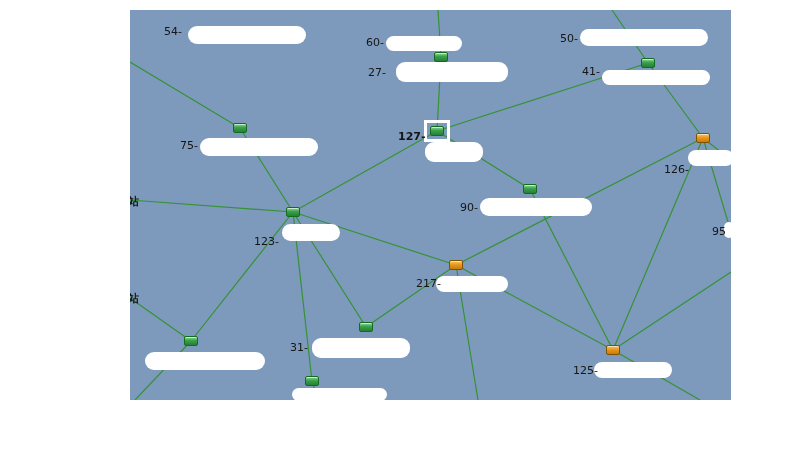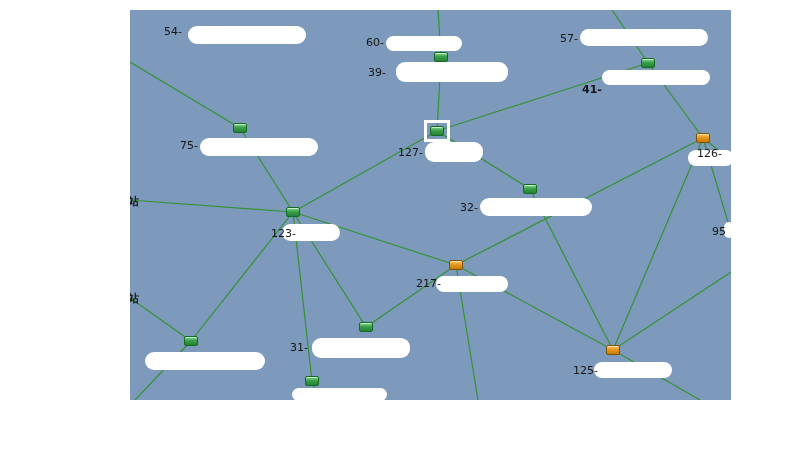--- a/index.html
+++ b/index.html
@@ -93,27 +93,27 @@
     <div class="node orange" style="left: 566px; top: 123px;"></div>
     <div class="node green" style="left: 393px; top: 174px;"></div>
     <div class="node green" style="left: 156px; top: 197px;"></div>
     <div class="node orange" style="left: 319px; top: 250px;"></div>
     <div class="node green" style="left: 229px; top: 312px;"></div>
     <div class="node orange" style="left: 476px; top: 335px;"></div>
     <div class="node green" style="left: 54px; top: 326px;"></div>
     <div class="node green" style="left: 175px; top: 366px;"></div>
     <div class="label" style="color: rgb(21, 21, 21); left: 34px; top: 16px;">54-</div>
     <div class="label" style="color: rgb(21, 21, 21); left: 236px; top: 27px;">60-</div>
-    <div class="label" style="color: rgb(21, 21, 21); left: 238px; top: 57px;">39-</div>
-    <div class="label" style="color: rgb(21, 21, 21); left: 430px; top: 23px;">57-</div>
-    <div class="label" style="color: rgb(21, 21, 21); left: 452px; top: 74px; font-weight: bold;">41-</div>
+    <div class="label" style="color: rgb(21, 21, 21); left: 238px; top: 57px;">27-</div>
+    <div class="label" style="color: rgb(21, 21, 21); left: 430px; top: 23px;">50-</div>
+    <div class="label" style="color: rgb(21, 21, 21); left: 452px; top: 56px;">41-</div>
     <div class="label" style="color: rgb(21, 21, 21); left: 50px; top: 130px; text-align: right;">75-</div>
-    <div class="label" style="color: rgb(21, 21, 21); left: 268px; top: 137px;">127-</div>
-    <div class="label" style="color: rgb(21, 21, 21); left: 534px; top: 138px; margin-left: 33px;">126-</div>
-    <div class="label" style="color: rgb(21, 21, 21); left: 330px; top: 192px;">32-</div>
+    <div class="label" style="color: rgb(21, 21, 21); left: 268px; top: 121px; font-weight: bold;">127-</div>
+    <div class="label" style="color: rgb(21, 21, 21); left: 534px; top: 154px;">126-</div>
+    <div class="label" style="color: rgb(21, 21, 21); left: 330px; top: 192px;">90-</div>
     <div class="label" style="color: rgb(21, 21, 21); left: 582px; top: 216px;">95</div>
-    <div class="label" style="color: rgb(21, 21, 21); left: 124px; top: 218px; margin-left: 17px;">123-</div>
+    <div class="label" style="color: rgb(21, 21, 21); left: 124px; top: 226px;">123-</div>
     <div class="label" style="color: rgb(21, 21, 21); left: 286px; top: 268px;">217-</div>
     <div class="label" style="color: rgb(21, 21, 21); left: 160px; top: 332px;">31-</div>
     <div class="label" style="color: rgb(21, 21, 21); left: 443px; top: 355px;">125-</div>
     <div class="label cn" style="color: rgb(21, 21, 21); left: -13px; top: 186px;">基站</div>
     <div class="label cn" style="color: rgb(21, 21, 21); left: -13px; top: 283px;">基站</div>
   </div>
 
 </body></html>

